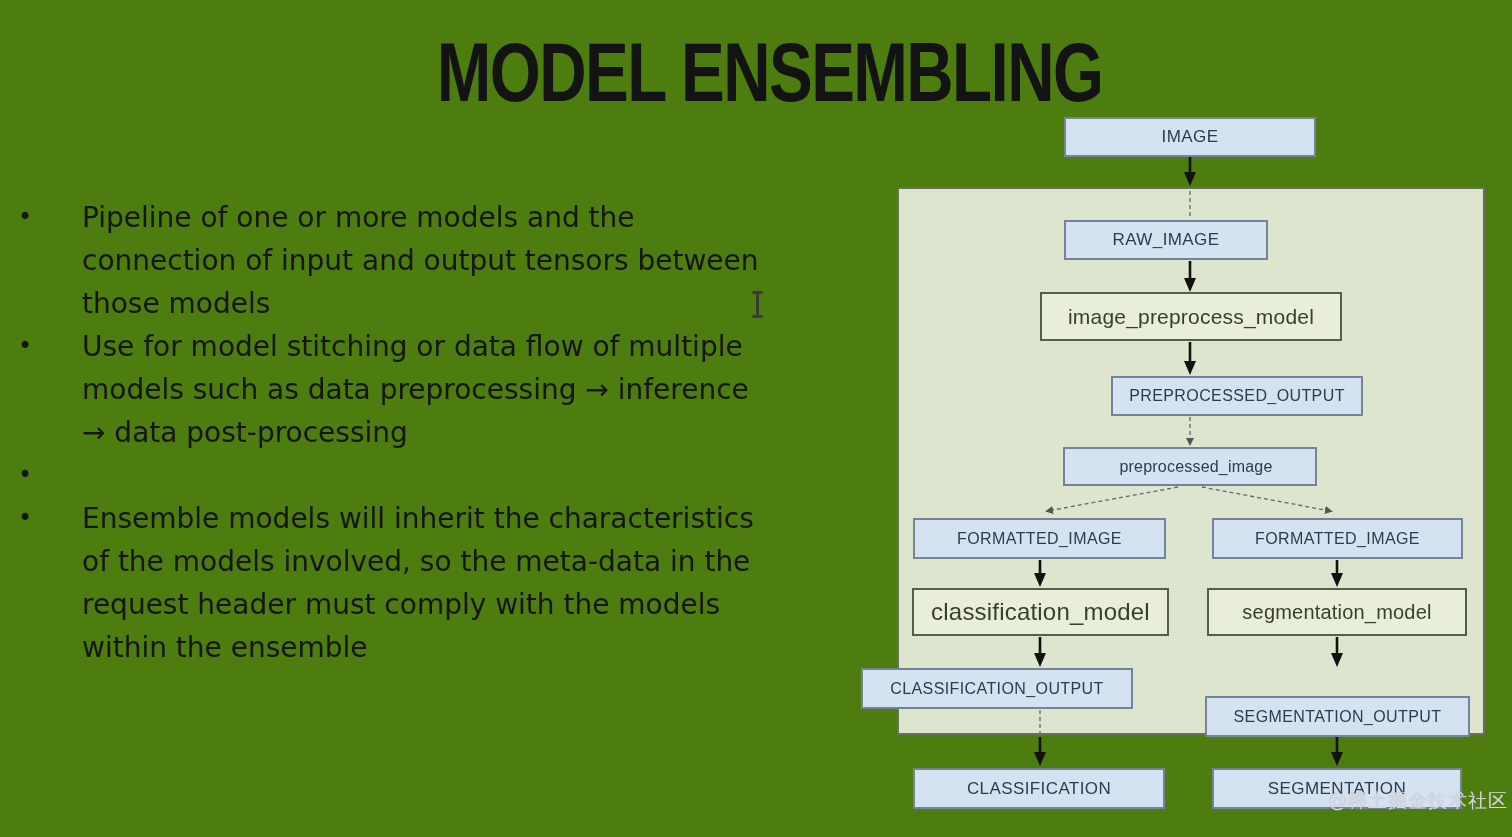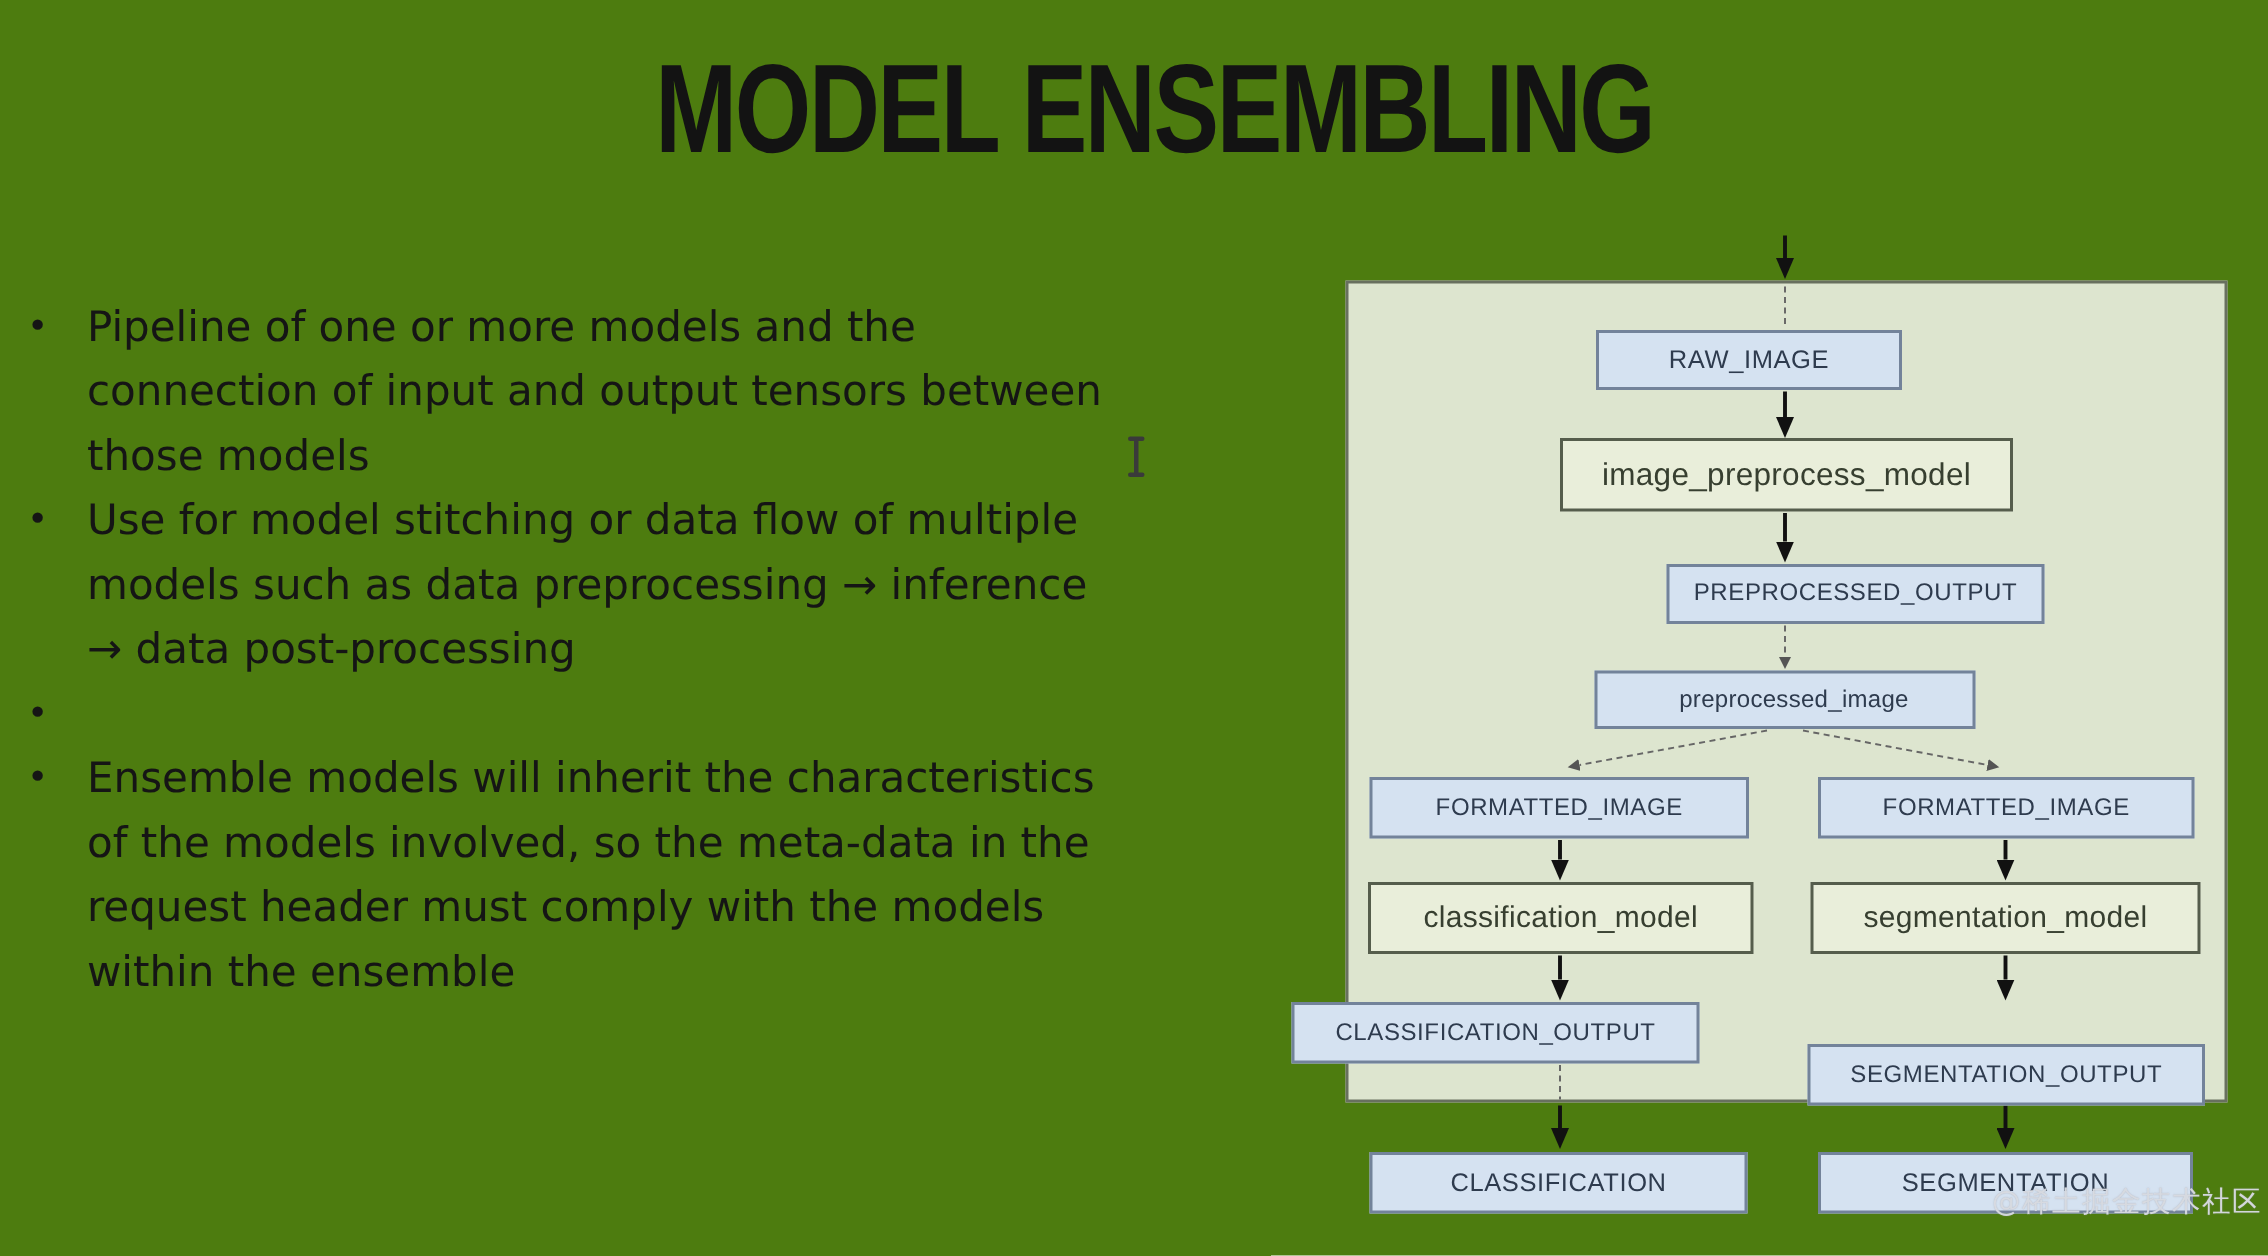--- a/index.html
+++ b/index.html
@@ -22,21 +22,21 @@
   }
 
   
   .bullets { position:absolute; left:14px; top:196px; width:900px; list-style:none; }
   .bullet {
     display:flex; align-items:flex-start;
     font-family:"DejaVu Sans", sans-serif;
     font-size:28px; line-height:43px; color:#151515;
   }
   .bullet .marker { width:44px; text-align:left; padding-left:4px; font-size:24px; line-height:43px; }
-  .bullet .btxt { white-space:pre-line; }
+  .bullet .btxt { white-space:pre-line;margin-left:24px; }
 
   
   .ibeam { position:absolute; left:751px; top:291px; width:13px; height:27px; }
   .ibeam .stem { position:absolute; left:5px; top:2px; width:3px; height:23px; background:#3a3a3a; }
   .ibeam .cap  { position:absolute; left:1px; width:11px; height:3px; background:#3a3a3a; border-radius:2px; }
   .ibeam .cap.top { top:0; }
   .ibeam .cap.bot { bottom:0; }
 
   
   .ensemble {
@@ -51,21 +51,21 @@
   .node.blue  { background:#d5e2f1; border:2px solid #73839a; color:#2e3b4e; }
   .node.green { background:#e9eeda; border:2px solid #555d4c; color:#373f30; }
 
   .n-image                 { left:1064px; top:117px;  width:252px; height:40px; font-size:17px; }
   .n-raw-image             { left:1064px; top:220px;  width:204px; height:40px; font-size:17px; }
   .n-image-preprocess      { left:1040px; top:292px;  width:302px; height:49px; font-size:21px; letter-spacing:0.2px; }
   .n-preprocessed-output   { left:1063px; top:376px;  width:252px; height:40px; font-size:16px;margin-left:48px; }
   .n-preprocessed-image    { left:1063px; top:447px;  width:254px; height:39px; font-size:16px; letter-spacing:0.2px;padding-left:12px; }
   .n-formatted-image-left  { left:913px;  top:518px;  width:253px; height:41px; font-size:16px; }
   .n-formatted-image-right { left:1212px; top:518px;  width:251px; height:41px; font-size:16px; }
-  .n-classification-model  { left:912px;  top:588px;  width:257px; height:48px; font-size:20px; letter-spacing:0.2px; }
+  .n-classification-model  { left:912px;  top:588px;  width:257px; height:48px; font-size:24px; letter-spacing:0.2px; }
   .n-segmentation-model    { left:1207px; top:588px;  width:260px; height:48px; font-size:20px; letter-spacing:0.2px; }
   .n-classification-output { left:861px;  top:668px;  width:272px; height:41px; font-size:16px; }
   .n-segmentation-output   { left:1205px; top:668px;  width:265px; height:41px; font-size:16px;margin-top:28px; }
   .n-classification        { left:913px;  top:768px;  width:252px; height:41px; font-size:17px; }
   .n-segmentation          { left:1212px; top:768px;  width:250px; height:41px; font-size:17px; }
 
   .edges { position:absolute; left:0; top:0; width:1512px; height:837px; pointer-events:none; }
 
   
   .watermark {
@@ -145,20 +145,21 @@
 
     <line x1="1040" y1="637" x2="1040" y2="653" stroke="#111111" stroke-width="2.6" marker-end="url(#ah)"></line>
     <line x1="1337" y1="637" x2="1337" y2="653" stroke="#111111" stroke-width="2.6" marker-end="url(#ah)"></line>
 
     <line x1="1040" y1="710" x2="1040" y2="733" stroke="#666666" stroke-width="1.3" stroke-dasharray="4 3"></line>
     <line x1="1040" y1="737" x2="1040" y2="752" stroke="#111111" stroke-width="2.6" marker-end="url(#ah)"></line>
     <line x1="1337" y1="710" x2="1337" y2="733" stroke="#666666" stroke-width="1.3" stroke-dasharray="4 3"></line>
     <line x1="1337" y1="737" x2="1337" y2="752" stroke="#111111" stroke-width="2.6" marker-end="url(#ah)"></line>
   </svg>
 
+  <div class="node blue  n-image">IMAGE</div>
   <div class="node blue  n-raw-image">RAW_IMAGE</div>
   <div class="node green n-image-preprocess">image_preprocess_model</div>
   <div class="node blue  n-preprocessed-output">PREPROCESSED_OUTPUT</div>
   <div class="node blue  n-preprocessed-image">preprocessed_image</div>
   <div class="node blue  n-formatted-image-left">FORMATTED_IMAGE</div>
   <div class="node blue  n-formatted-image-right">FORMATTED_IMAGE</div>
   <div class="node green n-classification-model">classification_model</div>
   <div class="node green n-segmentation-model">segmentation_model</div>
   <div class="node blue  n-classification-output">CLASSIFICATION_OUTPUT</div>
   <div class="node blue  n-segmentation-output">SEGMENTATION_OUTPUT</div>

